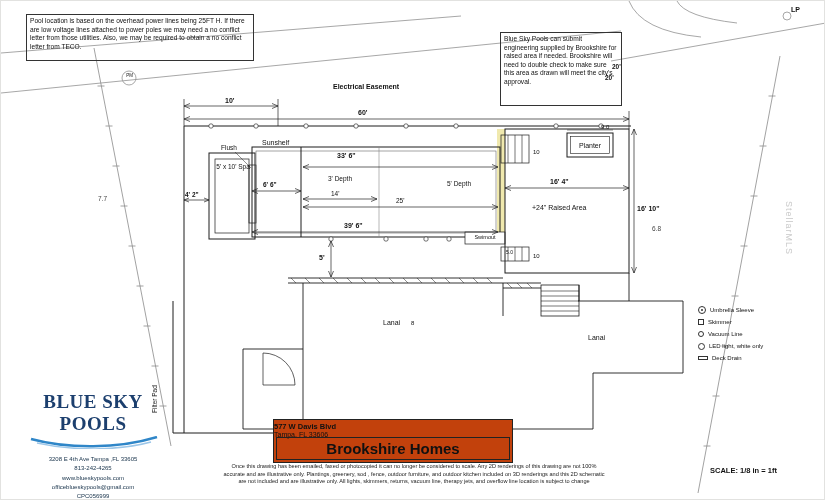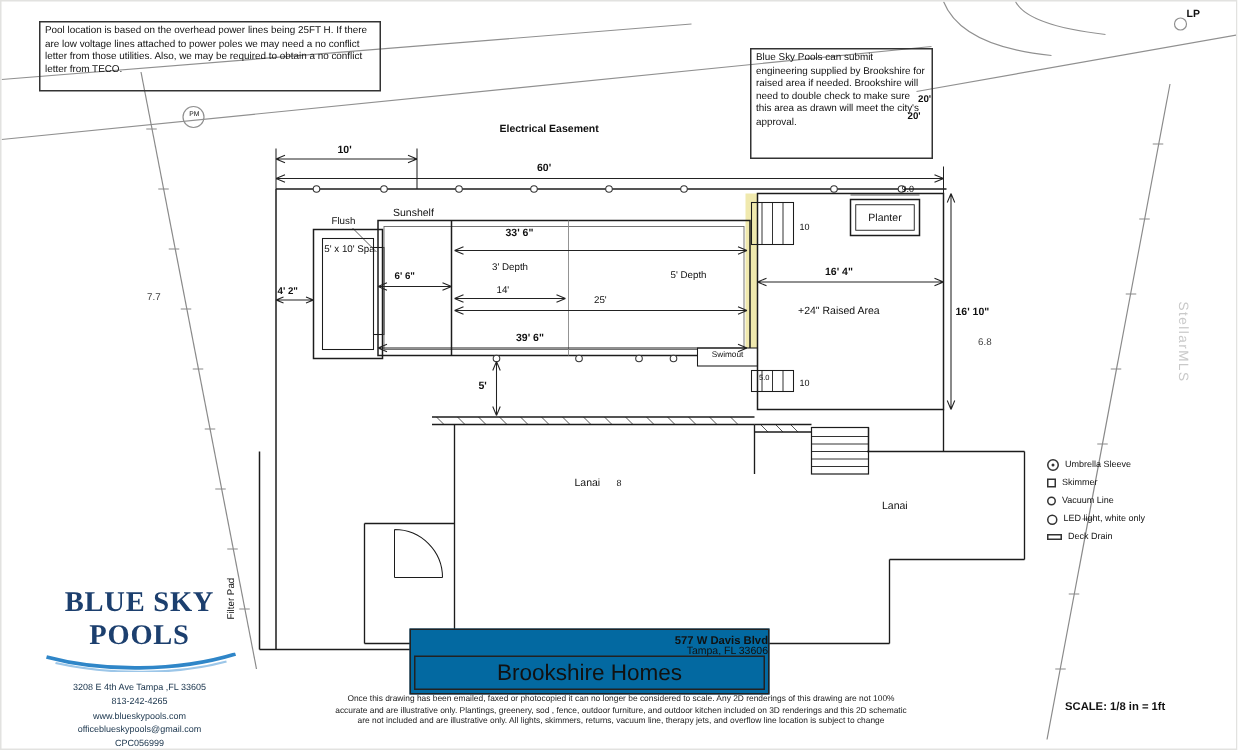--- a/index.html
+++ b/index.html
@@ -19,25 +19,25 @@
   .sym-circle{width:8px;height:8px;border:1px solid #333;border-radius:50%;}
   .sym-circle .dot{display:block;width:2px;height:2px;background:#333;border-radius:50%;margin:2px auto 0;}
   .sym-square{width:6px;height:6px;border:1px solid #333;}
   .sym-led{width:7px;height:7px;border:1.5px solid #333;border-radius:50%;}
   .sym-rect{width:10px;height:4px;border:1px solid #333;}
   .logo{position:absolute;left:16px;top:390px;width:152px;text-align:center;}
   .logo-name{font-family:"Liberation Serif",serif;font-weight:bold;font-size:19px;
              color:#1c3f6e;letter-spacing:.5px;}
   .logo-lines{font-size:6px;line-height:1.55;color:#17324a;margin-top:2px;}
   .titleblock{position:absolute;left:272px;top:418px;width:240px;height:44px;
-              border:1px solid #222;background:#0369a1;box-sizing:border-box;text-align:right;}
+              border:1px solid #222;background:#c2410c;box-sizing:border-box;text-align:left;}
   .tb-l1{font-size:7.5px;font-weight:bold;margin-top:2px;}
   .tb-l2{font-size:7px;}
   .tb-client{position:absolute;left:2px;right:2px;bottom:2px;height:21px;border:1px solid #222;
-             display:flex;align-items:center;justify-content:center;font-size:15px;font-weight:400;}
+             display:flex;align-items:center;justify-content:center;font-size:15px;font-weight:700;}
   .disclaimer{position:absolute;left:222px;top:462px;width:382px;font-size:5.6px;line-height:1.35;
               color:#222;text-align:center;white-space:normal;}
   .scale{position:absolute;left:709px;top:465px;font-size:7.5px;font-weight:bold;}
   .watermark{position:absolute;left:783px;top:200px;writing-mode:vertical-rl;
              font-size:9px;color:#c9c9c9;letter-spacing:1px;}
   .rot{transform:rotate(-90deg);transform-origin:left top;}
   .planter-label{position:absolute;left:566px;top:132px;width:46px;height:24px;
                  display:flex;align-items:center;justify-content:center;font-size:7px;}
   .pm-badge{position:absolute;left:121px;top:72px;width:15px;text-align:center;font-size:4.5px;}
 </style>

